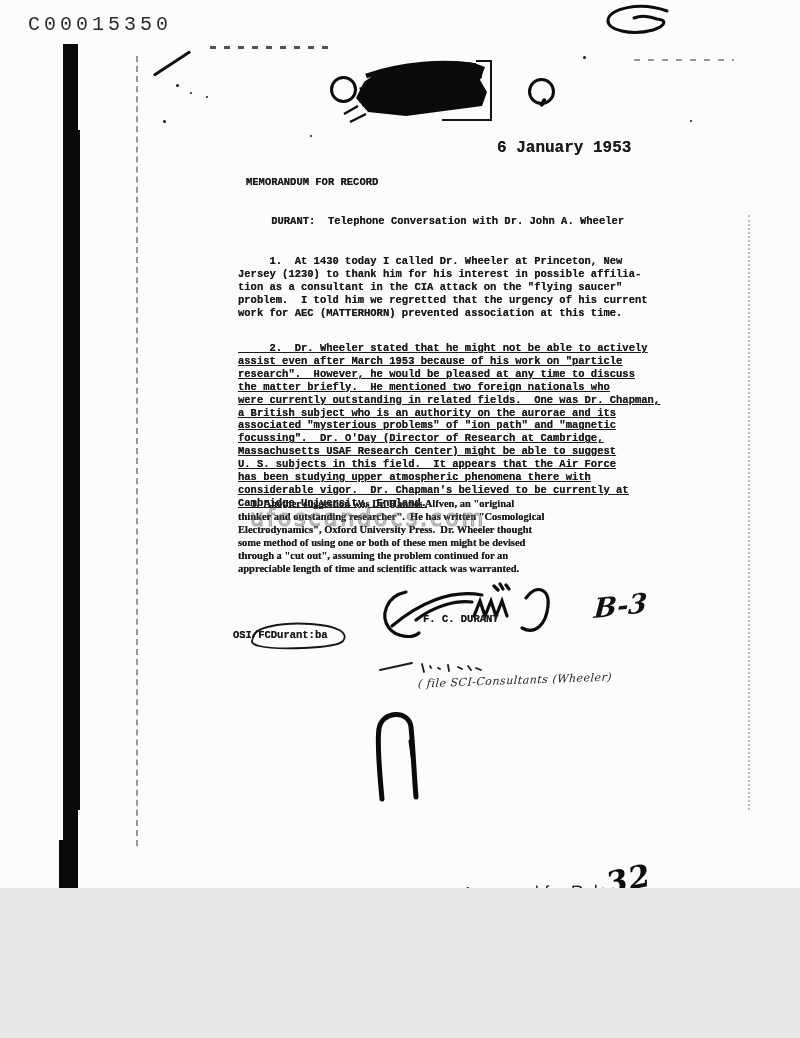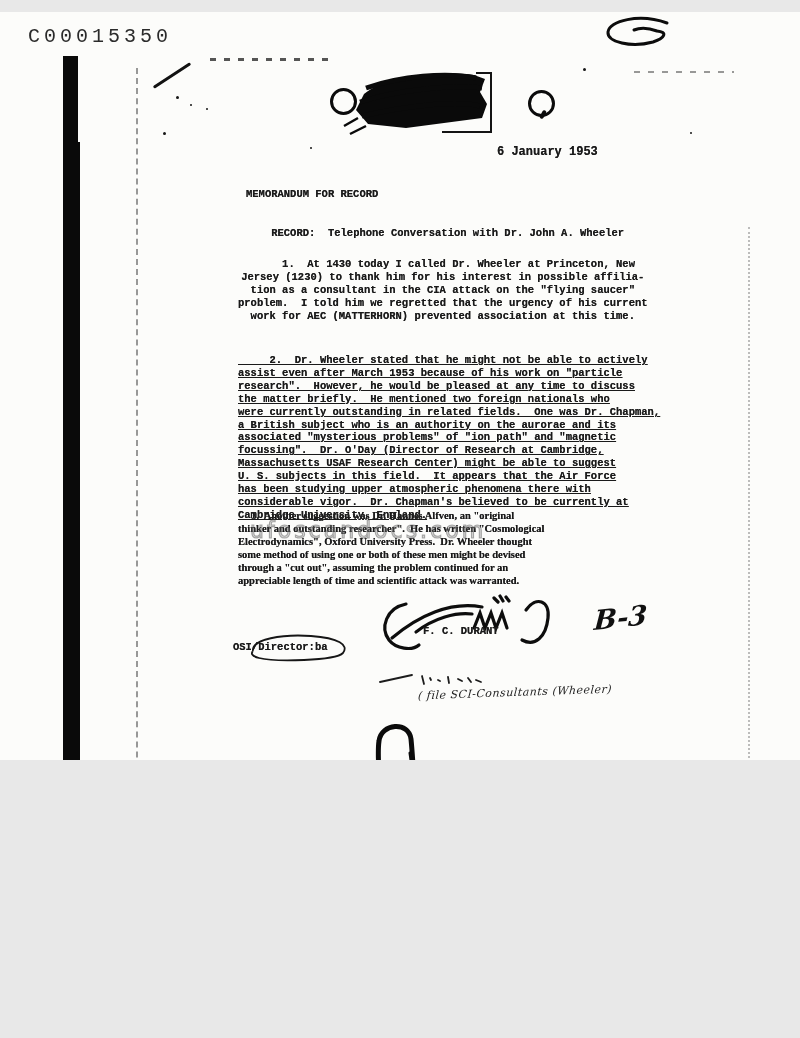--- a/index.html
+++ b/index.html
@@ -1,17 +1,17 @@
 <!DOCTYPE html>
 <html><head>
 <meta charset="utf-8">
 <style>
   html,body{margin:0;padding:0;background:#e8e8e8;}
   #page{
-    position:relative;width:800px;height:748px;margin:12px auto;
+    position:relative;width:800px;height:888px;margin:0 auto;
     background:#fcfcfa;overflow:hidden;
     font-family:"Liberation Sans",sans-serif;
   }
   .typed{
     position:absolute;font-family:"Liberation Mono",monospace;
     font-weight:700;color:#1a1a1a;font-size:10.5px;line-height:13px;
     white-space:pre;text-shadow:0 0 .4px #444;
   }
   .para{line-height:12.9px;}
   .docid{
@@ -104,27 +104,27 @@
     <path d="M12,52 L-2,60 M20,60 L4,68" stroke="#0a0a0a" stroke-width="2.5" fill="none"></path>
     <path d="M130,7 L145,7 L145,66 L96,66" stroke="#141414" stroke-width="2" fill="none"></path>
   </svg>
 
   <svg style="left:601px;top:2px;" width="78" height="40" viewBox="0 0 78 40">
     <path d="M66,9 C38,-1 8,7 7,18 C6,28 30,34 52,28 C64,24 67,18 56,17 C48,14 40,13 33,16" stroke="#0c0c0c" stroke-width="3" fill="none" stroke-linecap="round"></path>
   </svg>
 
   <div class="docid">C00015350</div>
 
-  <div class="typed" style="left:497px;top:134px;font-size:12px;text-align:right;">6 January 1953</div>
+  <div class="typed" style="left:497px;top:142px;font-size:16px;text-align:right;">6 January 1953</div>
   <div class="typed" style="left:246px;top:176px;text-align:center;">MEMORANDUM FOR RECORD</div>
   <div class="typed" style="left:246px;top:202px;">
-    <span>RECORD:</span><span>  </span><span>Telephone Conversation with Dr. John A. Wheeler</span>
+    <span>DURANT:</span><span>  </span><span>Telephone Conversation with Dr. John A. Wheeler</span>
   </div>
 
-  <div class="typed para" style="left:238px;top:246px;text-align:center;">     1.  At 1430 today I called Dr. Wheeler at Princeton, New
+  <div class="typed para" style="left:238px;top:255px;">     1.  At 1430 today I called Dr. Wheeler at Princeton, New
 Jersey (1230) to thank him for his interest in possible affilia-
 tion as a consultant in the CIA attack on the "flying saucer"
 problem.  I told him we regretted that the urgency of his current
 work for AEC (MATTERHORN) prevented association at this time.</div>
   <div class="typed para" style="left:238px;top:342px;text-decoration:underline;">     2.  Dr. Wheeler stated that he might not be able to actively
 assist even after March 1953 because of his work on "particle
 research".  However, he would be pleased at any time to discuss
 the matter briefly.  He mentioned two foreign nationals who
 were currently outstanding in related fields.  One was Dr. Chapman,
 a British subject who is an authority on the aurorae and its
@@ -150,21 +150,21 @@
       <path d="M16,50 C42,28 74,13 106,19"></path>
       <path d="M40,44 C58,30 80,24 96,26"></path>
       <path d="M98,40 l6,-15 l5,15 l6,-15 l5,15 l6,-15 l5,15"></path>
       <path d="M150,22 C160,8 174,12 172,30 C170,49 159,59 146,52"></path>
       <path d="M118,10 l4,4 M124,8 l3,5 M130,9 l3,4"></path>
     </g>
   </svg>
   <div class="typed" style="left:423px;top:613px;">F. C. DURANT</div>
   <div class="hand-b3">B-3</div>
 
-  <div class="typed" style="left:233px;top:629px;">OSI/Director:ba</div>
+  <div class="typed" style="left:233px;top:629px;">OSI/FCDurant:ba</div>
   <svg style="left:243px;top:619px;" width="110" height="32" viewBox="0 0 110 32">
     <path d="M10,20 C8,8 40,3 68,5 C96,7 106,14 100,22 C92,30 32,31 16,27 C8,25 8,22 10,20" stroke="#161616" stroke-width="1.8" fill="none"></path>
   </svg>
 
   <svg style="left:378px;top:660px;" width="140" height="18" viewBox="0 0 140 18">
     <g stroke="#1c1c1c" stroke-width="1.8" fill="none" stroke-linecap="round">
       <path d="M2,10 L34,3"></path>
       <path d="M44,4 l2,8 M52,6 l1,2 M60,8 l2,1 M70,5 l1,6 M80,7 l4,2 M90,6 l3,4 M98,8 l5,2"></path>
     </g>
   </svg>

